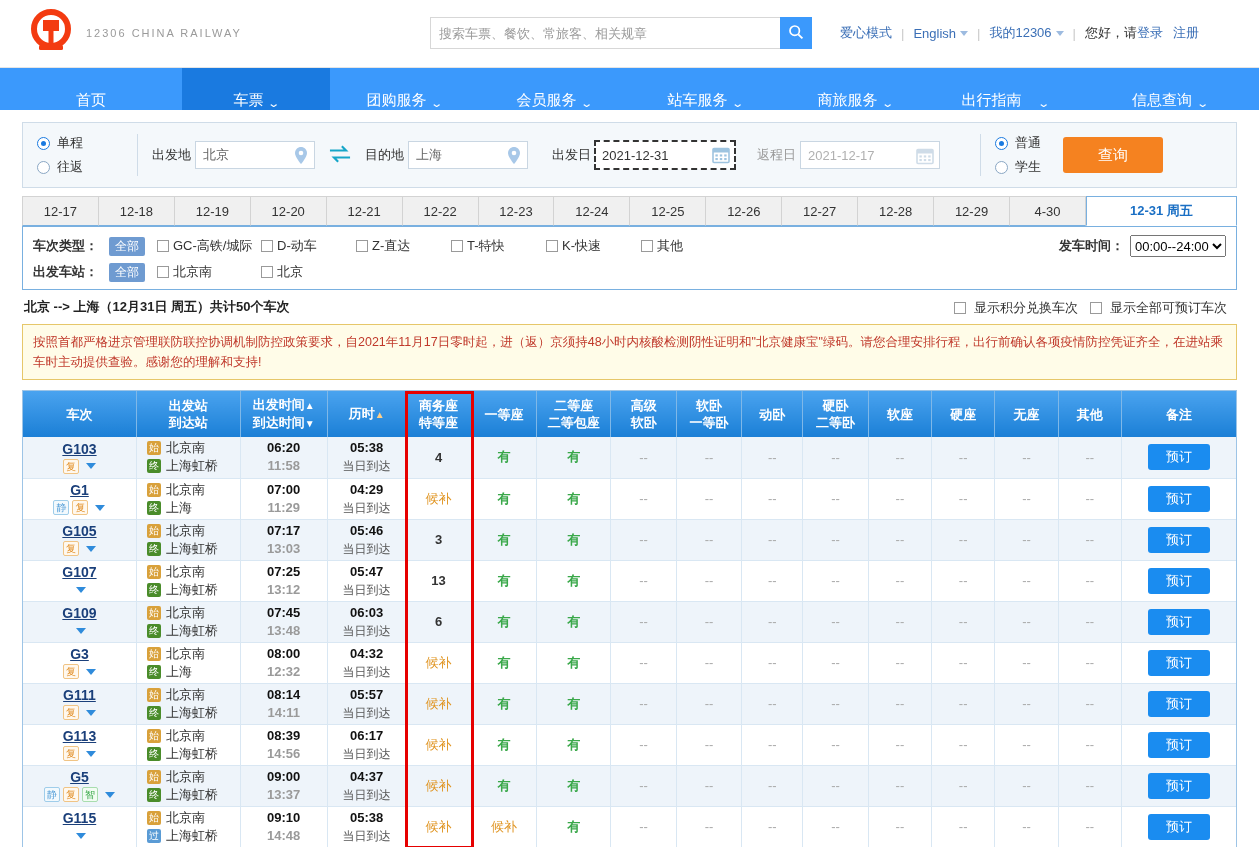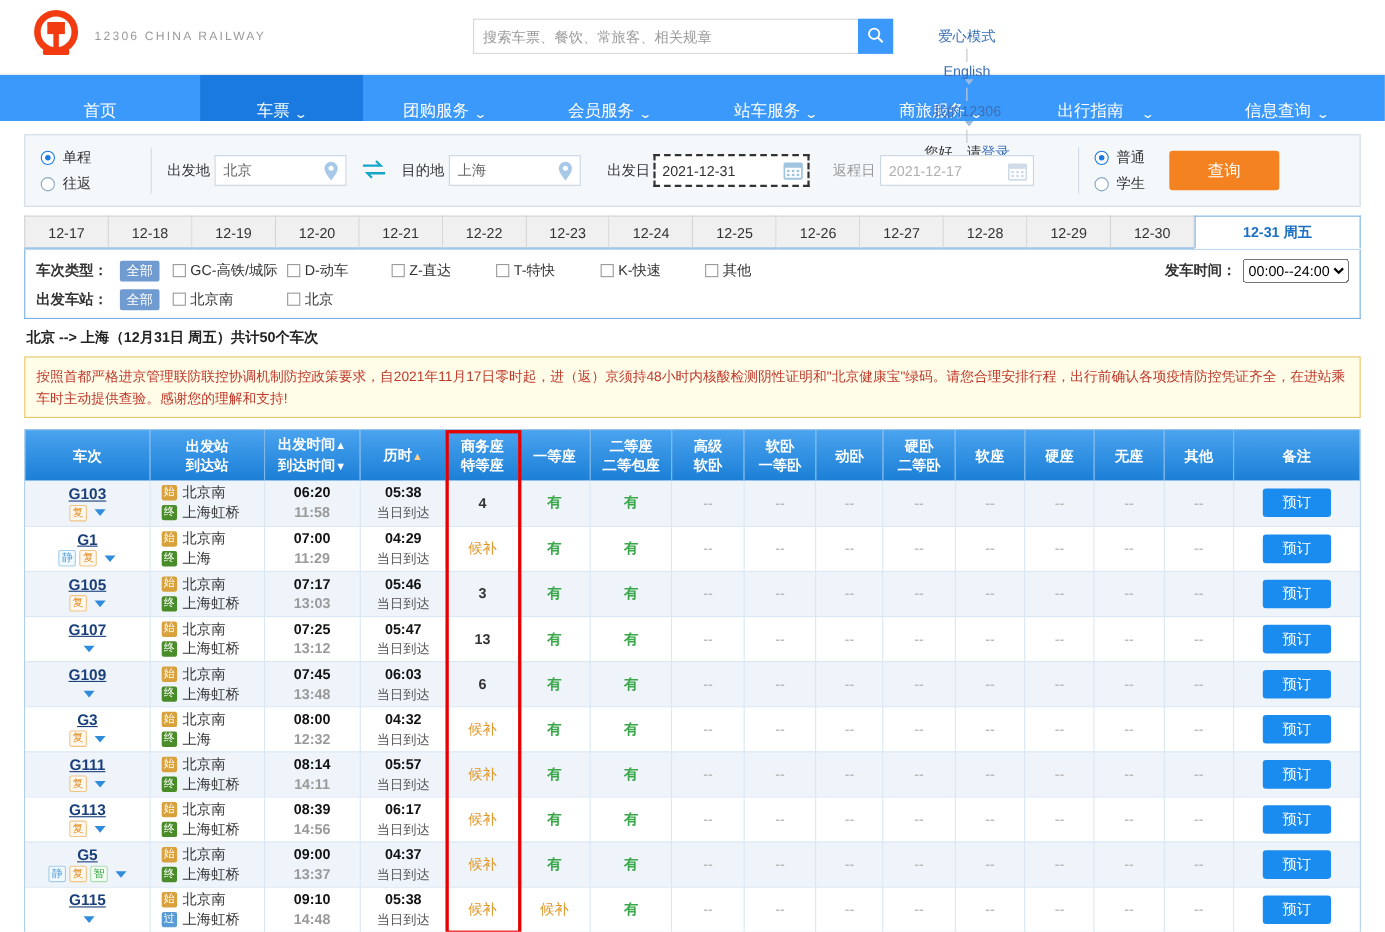--- a/index.html
+++ b/index.html
@@ -18,21 +18,21 @@
   .logo-text-en { font-size:11px; color:#9a9a9a; letter-spacing:2.0px; line-height:14px; }
   .search-box { position:absolute; left:430px; top:17px; width:382px; height:32px; display:flex; }
   .search-box input {
     flex:1; height:32px; border:1px solid #d7d7d7; border-right:none; outline:none;
     padding:0 8px; font-size:13px; color:#333; font-family:"Liberation Sans",sans-serif;
   }
   .search-box input::placeholder { color:#9b9b9b; }
   .search-btn { width:32px; height:32px; background:#3b99fc; border:none; cursor:pointer;
     display:flex; align-items:center; justify-content:center; }
   .hdr-links { position:absolute; left:840px; top:24px; display:flex; align-items:center;
-    font-size:13px; color:#3b6fb6; gap:0; white-space:nowrap;flex-direction:column; }
+    font-size:13px; color:#3b6fb6; gap:0; white-space:nowrap; }
   .hdr-links a { color:#3b6fb6; text-decoration:none; }
   .hdr-sep { color:#c9c9c9; margin:0 9px; }
   .caret-dn { display:inline-block; width:0;height:0; margin-left:4px; vertical-align:middle;
     border-left:4px solid transparent; border-right:4px solid transparent; border-top:5px solid #9dbbe0; }
   .hdr-greet { color:#333; }
   .hdr-greet a { color:#3b6fb6; }
   .hdr-reg { color:#3b6fb6; margin-left:10px; }
 
   
   .nav { height:42px; background:#3b99fc; display:flex; align-items:stretch; }
@@ -337,21 +337,21 @@
     <div class="tab">12-20</div>
     <div class="tab">12-21</div>
     <div class="tab">12-22</div>
     <div class="tab">12-23</div>
     <div class="tab">12-24</div>
     <div class="tab">12-25</div>
     <div class="tab">12-26</div>
     <div class="tab">12-27</div>
     <div class="tab">12-28</div>
     <div class="tab">12-29</div>
-    <div class="tab">12-30</div>
+    <div class="tab">4-30</div>
     <div class="tab active">12-31 周五</div>
   </div>
 
   <div class="filters">
     <div class="frow">
       <span class="flab">车次类型：</span>
       <span class="chip-all">全部</span>
       <span class="fopt" style="width:104px;">
         <span class="ckbox"></span>
           <span>GC-高铁/城际</span>
@@ -393,20 +393,26 @@
       <span>发车时间：</span>
       <select>
         <option>00:00--24:00</option>
       </select>
     </div>
   </div>
 </div>
 
 <div class="summary">
   <span class="route">北京 --&gt; 上海（12月31日 周五）共计50个车次</span>
+  <span class="right-cks">
+    <span class="ckbox"></span>
+    <span class="lbl">显示积分兑换车次</span>
+    <span class="ckbox"></span>
+    <span class="lbl">显示全部可预订车次</span>
+  </span>
 </div>
 
 <div class="notice">按照首都严格进京管理联防联控协调机制防控政策要求，自2021年11月17日零时起，进（返）京须持48小时内核酸检测阴性证明和"北京健康宝"绿码。请您合理安排行程，出行前确认各项疫情防控凭证齐全，在进站乘车时主动提供查验。感谢您的理解和支持!</div>
 
 <div class="tbl-wrap">
   <table class="tt">
     <colgroup>
       <col style="width:104px">
         <col style="width:95px">
         <col style="width:80px">

